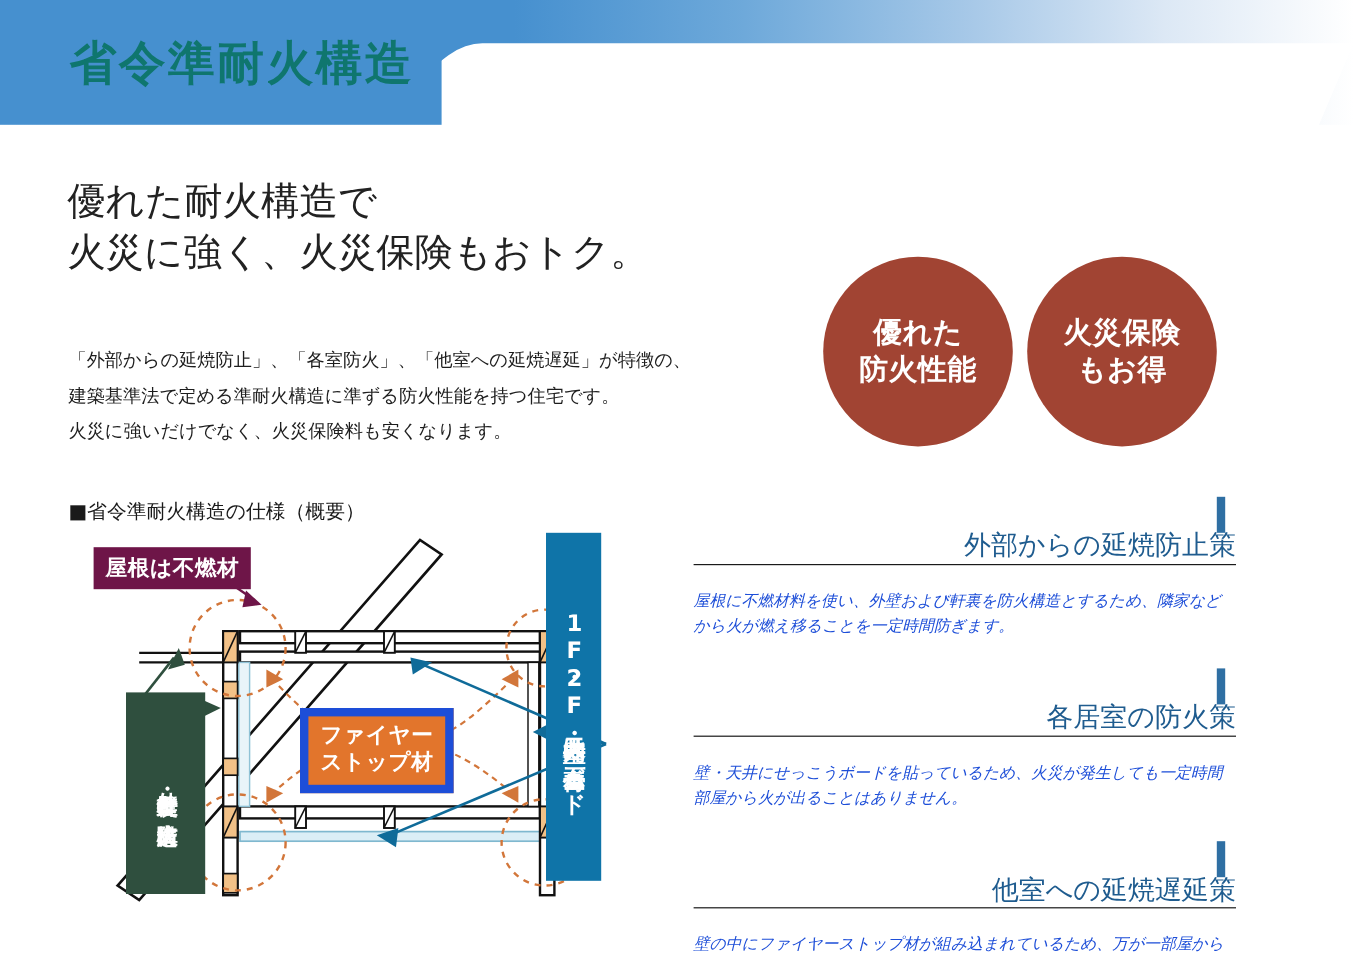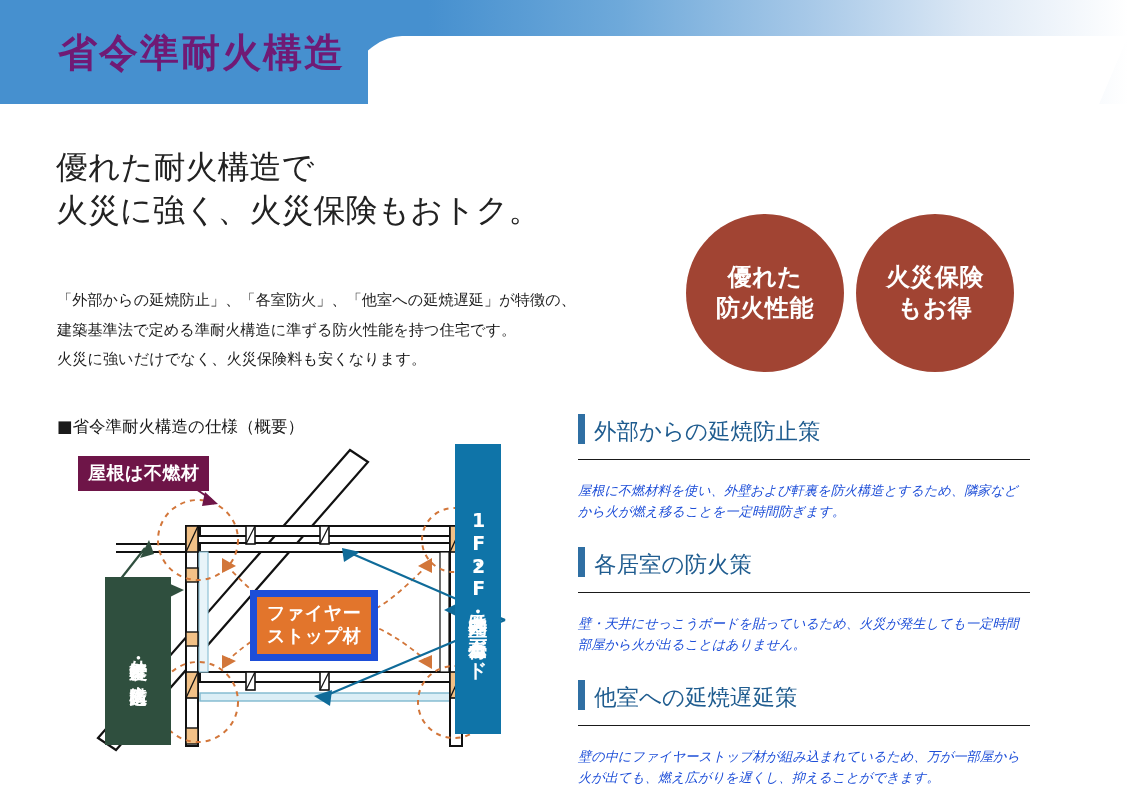--- a/index.html
+++ b/index.html
@@ -21,21 +21,21 @@
   }
   .header-notch-inner{
     position:absolute;left:0;top:36px;width:760px;height:90px;
     background:#ffffff;
     border-top-left-radius:34px;
     transform:skewX(-23deg);
     transform-origin:left top;
   }
   .header-title{
     position:absolute;left:58px;top:26px;
-    font-size:39px;font-weight:bold;color:#701a75;
+    font-size:39px;font-weight:bold;color:#0f766e;
     letter-spacing:2px;
     font-family:Liberation Mono, monospace;
   }
 
   
   .headline{
     position:absolute;left:56px;top:146px;width:640px;
     font-size:32px;line-height:1.35;color:#222;font-weight:400;
     letter-spacing:0px;
     font-family:"DejaVu Sans","Liberation Sans",sans-serif;
@@ -60,21 +60,22 @@
   }
   #circle-1{left:686px;top:214px;width:158px;height:158px;}
   #circle-2{left:856px;top:214px;width:158px;height:158px;}
 
   
   .sections{position:absolute;left:578px;top:414px;width:452px;}
   .sec{margin-bottom:24px;}
   .sec-head{
     display:flex;align-items:flex-end;
     border-bottom:1.6px solid #1a1a1a;
-    padding-bottom:15px;
+    padding-bottom:2px;
+    flex-direction:column;
   }
   .sec-bar{
     width:7px;height:30px;background:#2f6fa3;
     margin-right:9px;flex:0 0 auto;
   }
   .sec-title{
     font-size:22.5px;color:#1f5c8f;font-weight:400;line-height:1.05;
     font-family:"DejaVu Sans","Liberation Sans",sans-serif;
     white-space:nowrap;
   }

